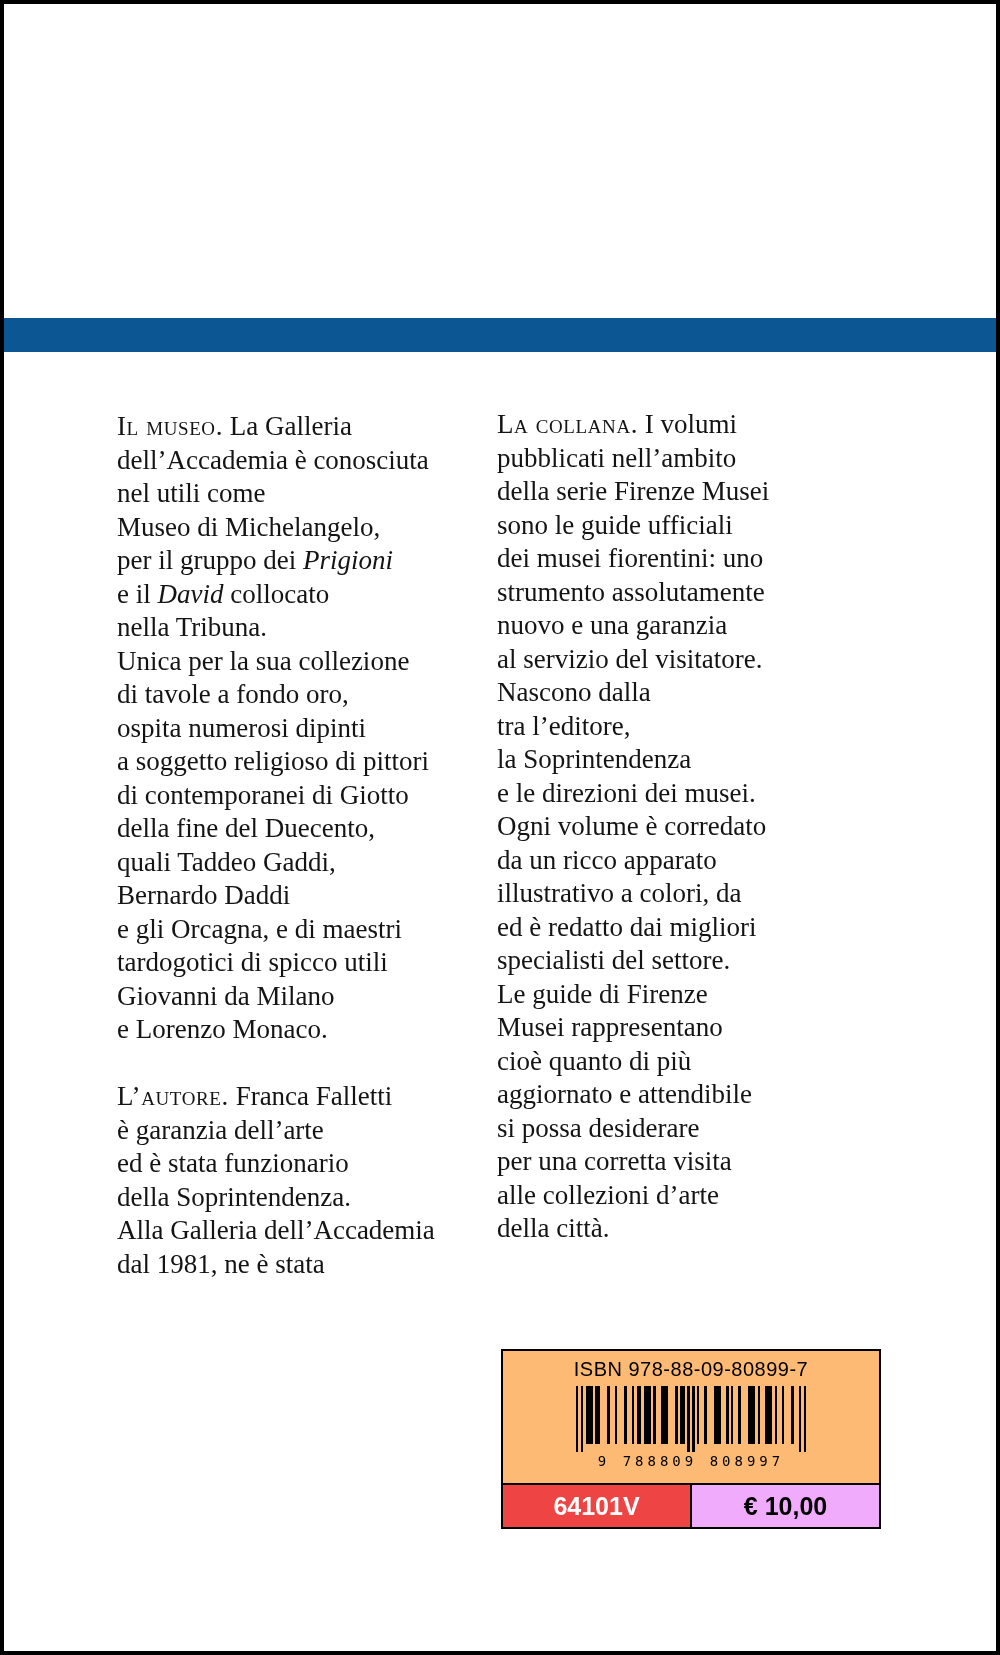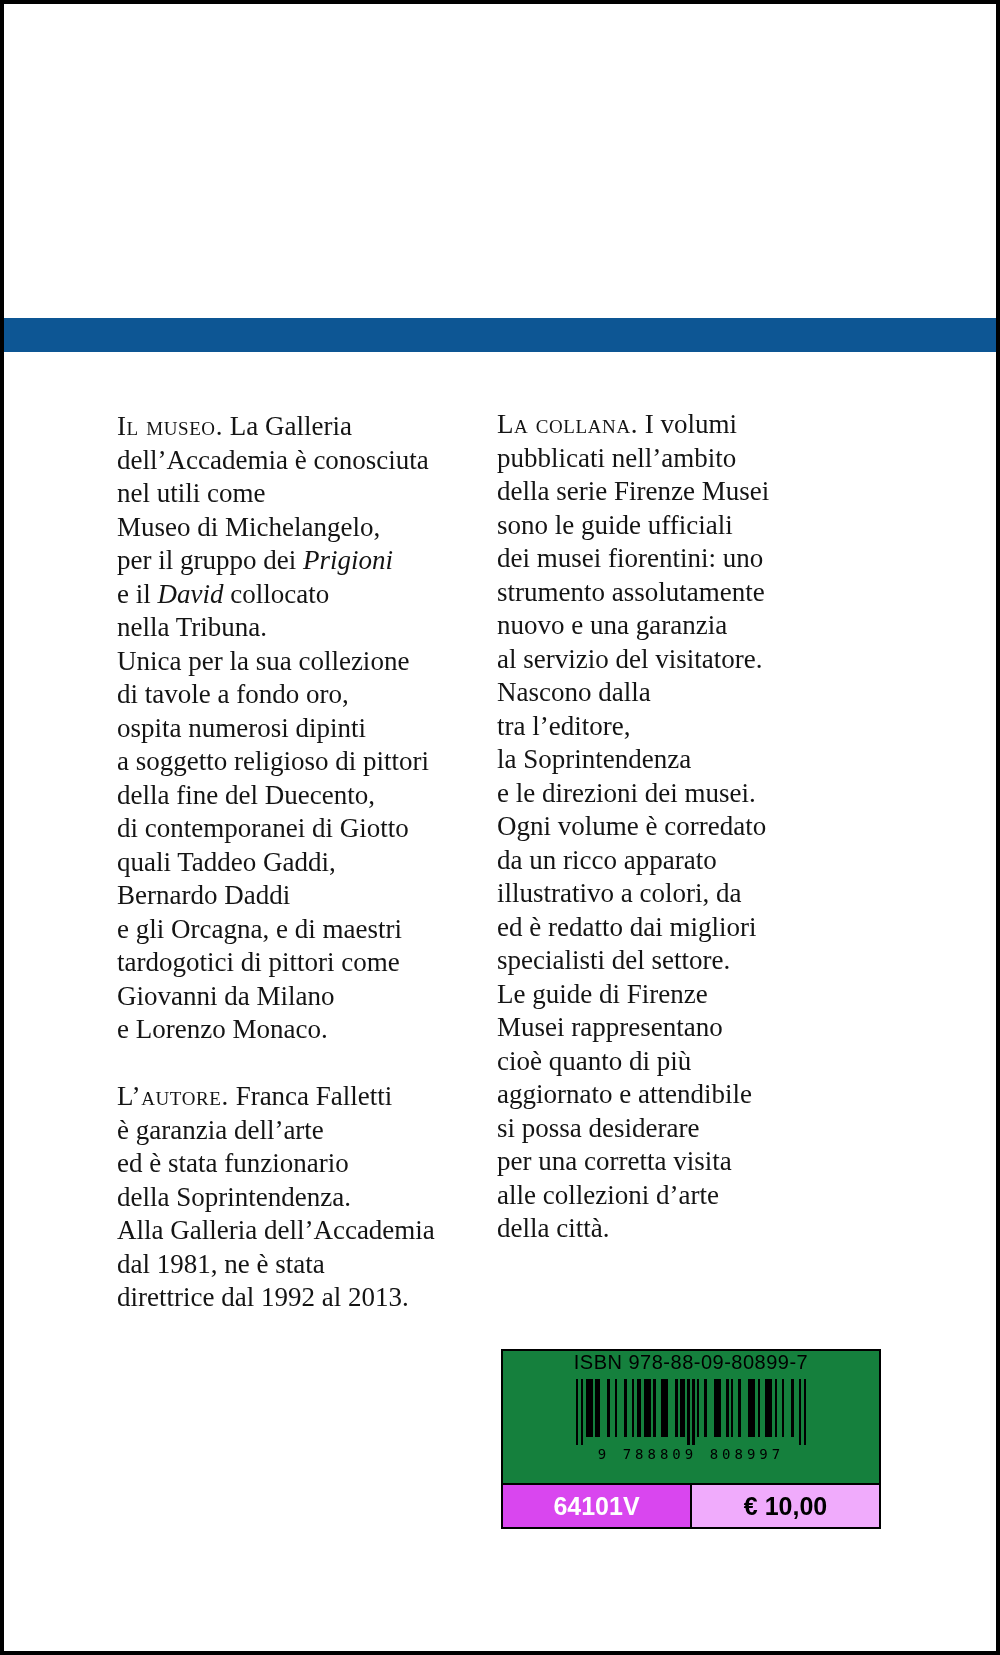--- a/index.html
+++ b/index.html
@@ -32,22 +32,23 @@
   .line { white-space:nowrap; }
   .smallcaps { font-variant:small-caps; letter-spacing:0.6px;margin-top:29px; }
   .italic { font-style:italic; }
 
   .isbn-box {
     position:absolute;
     left:497px; top:1345px;
     width:380px; height:136px;
     box-sizing:border-box;
     border:2px solid #000000;
-    background:#15803d;
+    background:#fdba74;
     text-align:center;
+    padding-top:7px;
     overflow:hidden;
   }
   .isbn-label {
     font-family:"Liberation Sans", sans-serif;
     font-size:20px;
     letter-spacing:0.5px;
     color:#000000;
   }
   .barcode-svg { display:block; margin:5px auto 0 auto; }
   .barcode-digits {
@@ -68,21 +69,21 @@
     flex:1;
     display:flex;
     align-items:center;
     justify-content:center;
     box-sizing:border-box;
     border:2px solid #000000;
     font-family:"Liberation Sans", sans-serif;
     font-weight:bold;
     font-size:25px;
   }
-  .cell-code  { background:#d946ef; color:#ffffff; }
+  .cell-code  { background:#ef4444; color:#ffffff; }
   .cell-price { background:#f0abfc; color:#000000; margin-left:-2px; }
 </style>
 </head>
 <body>
 
 <div class="page">
 
   <div class="stripe" style="background: rgb(13, 86, 148);"></div>
 
   <div class="column col-left">
@@ -91,37 +92,36 @@
         <div class="line"><span>dell’Accademia è conosciuta</span></div>
         <div class="line"><span>nel utili come</span></div>
         <div class="line"><span>Museo di Michelangelo,</span></div>
         <div class="line"><span>per il gruppo dei </span><span class="italic">Prigioni</span></div>
         <div class="line"><span>e il </span><span class="italic">David</span><span> collocato</span></div>
         <div class="line"><span>nella Tribuna.</span></div>
         <div class="line"><span>Unica per la sua collezione</span></div>
         <div class="line"><span>di tavole a fondo oro,</span></div>
         <div class="line"><span>ospita numerosi dipinti</span></div>
         <div class="line"><span>a soggetto religioso di pittori</span></div>
+        <div class="line"><span>di contemporanei di Giotto</span></div>
         <div class="line"><span>della fine del Duecento,</span></div>
-        <div class="line"><span>di contemporanei di Giotto</span></div>
         <div class="line"><span>quali Taddeo Gaddi,</span></div>
         <div class="line"><span>Bernardo Daddi</span></div>
         <div class="line"><span>e gli Orcagna, e di maestri</span></div>
-        <div class="line"><span>tardogotici di pittori come</span></div>
+        <div class="line"><span>tardogotici di spicco utili</span></div>
         <div class="line"><span>Giovanni da Milano</span></div>
         <div class="line"><span>e Lorenzo Monaco.</span></div>
       </div>
     <div class="para">
         <div class="line"><span class="smallcaps">L’autore.</span><span> Franca Falletti</span></div>
         <div class="line"><span>è garanzia dell’arte</span></div>
         <div class="line"><span>ed è stata funzionario</span></div>
         <div class="line"><span>della Soprintendenza.</span></div>
         <div class="line"><span>Alla Galleria dell’Accademia</span></div>
         <div class="line"><span>dal 1981, ne è stata</span></div>
-        <div class="line"><span>direttrice dal 1992 al 2013.</span></div>
       </div>
   </div>
 
   <div class="column col-right">
     <div class="para">
         <div class="line"><span class="smallcaps">La collana.</span><span> I volumi</span></div>
         <div class="line"><span>pubblicati nell’ambito</span></div>
         <div class="line"><span>della serie Firenze Musei</span></div>
         <div class="line"><span>sono le guide ufficiali</span></div>
         <div class="line"><span>dei musei fiorentini: uno</span></div>

